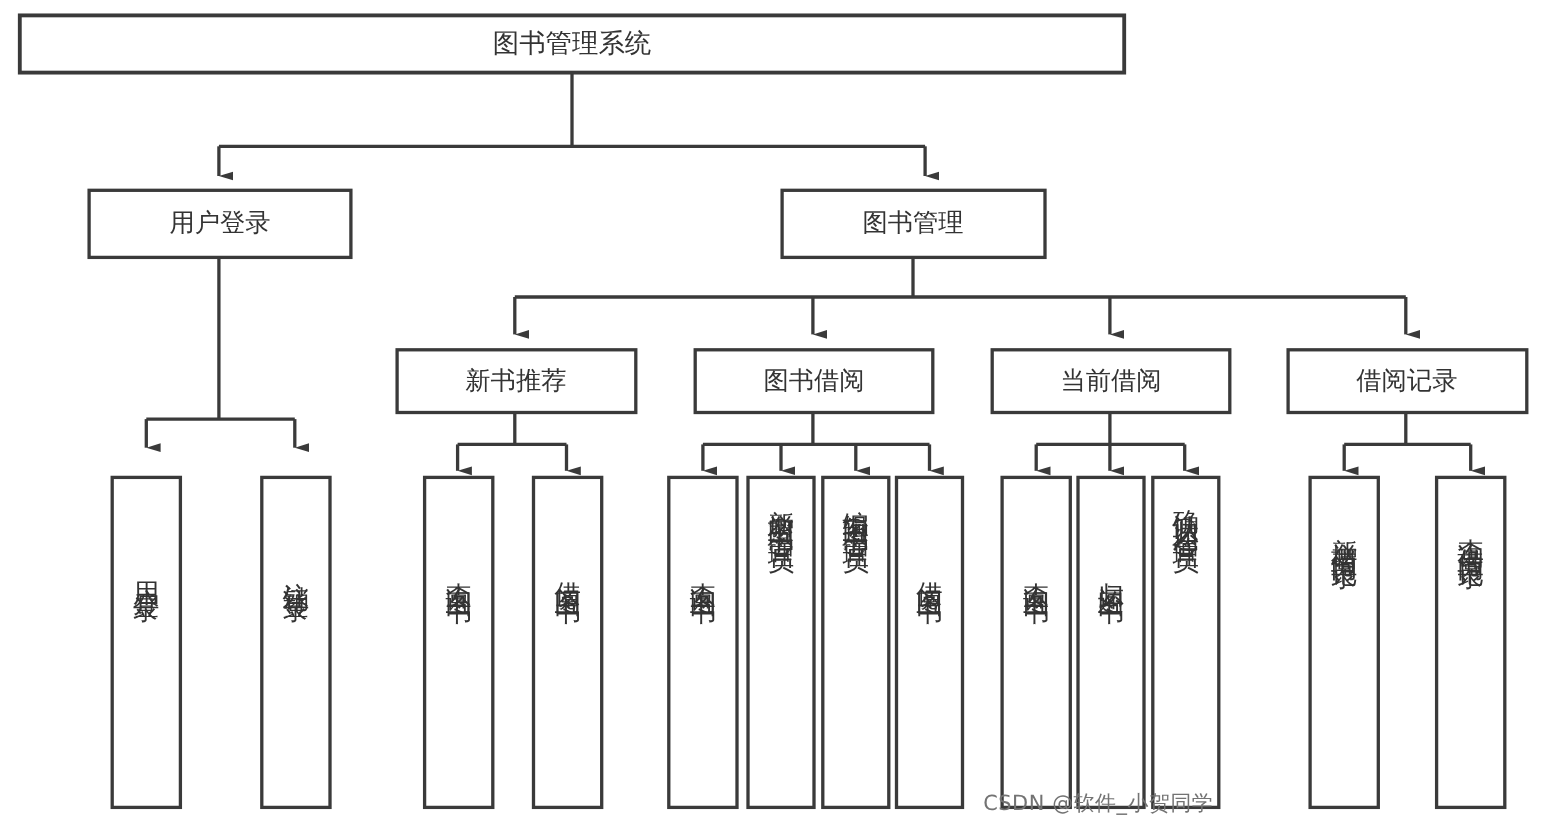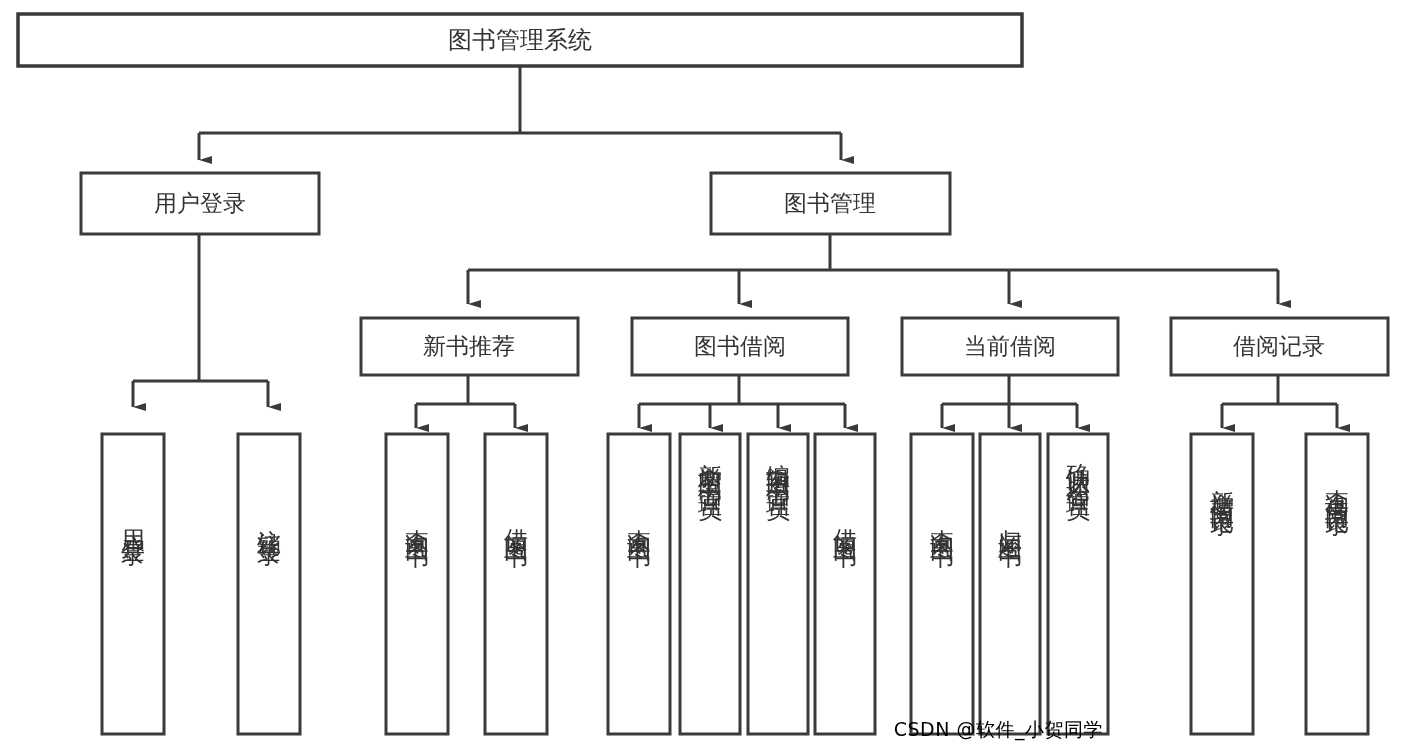--- a/index.html
+++ b/index.html
@@ -77,21 +77,21 @@
     letter-spacing: 5px;
     color: #333333;
     white-space: nowrap;
   }
   .watermark {
     position: absolute;
     right: 10px;
     bottom: 4px;
     font-family: "DejaVu Sans", "Liberation Sans", sans-serif;
     font-size: 19px;
-    color: #000000;
+    color: #737373;
     letter-spacing: 0.5px;
     white-space: nowrap;
   }
 </style>
 </head>
 <body>
 
 <div id="diagram-root">
 
   <svg class="diagram-canvas" viewBox="0 0 1405 747" xmlns="http://www.w3.org/2000/svg">

